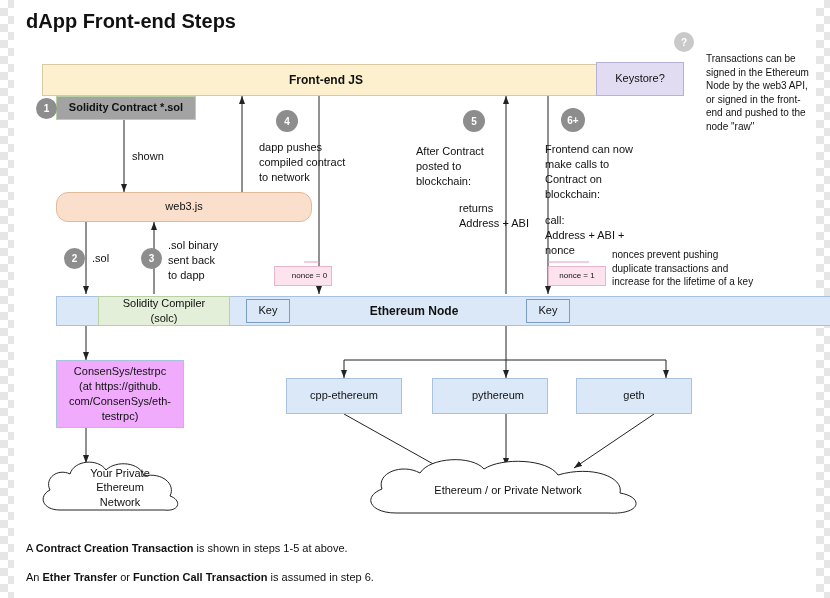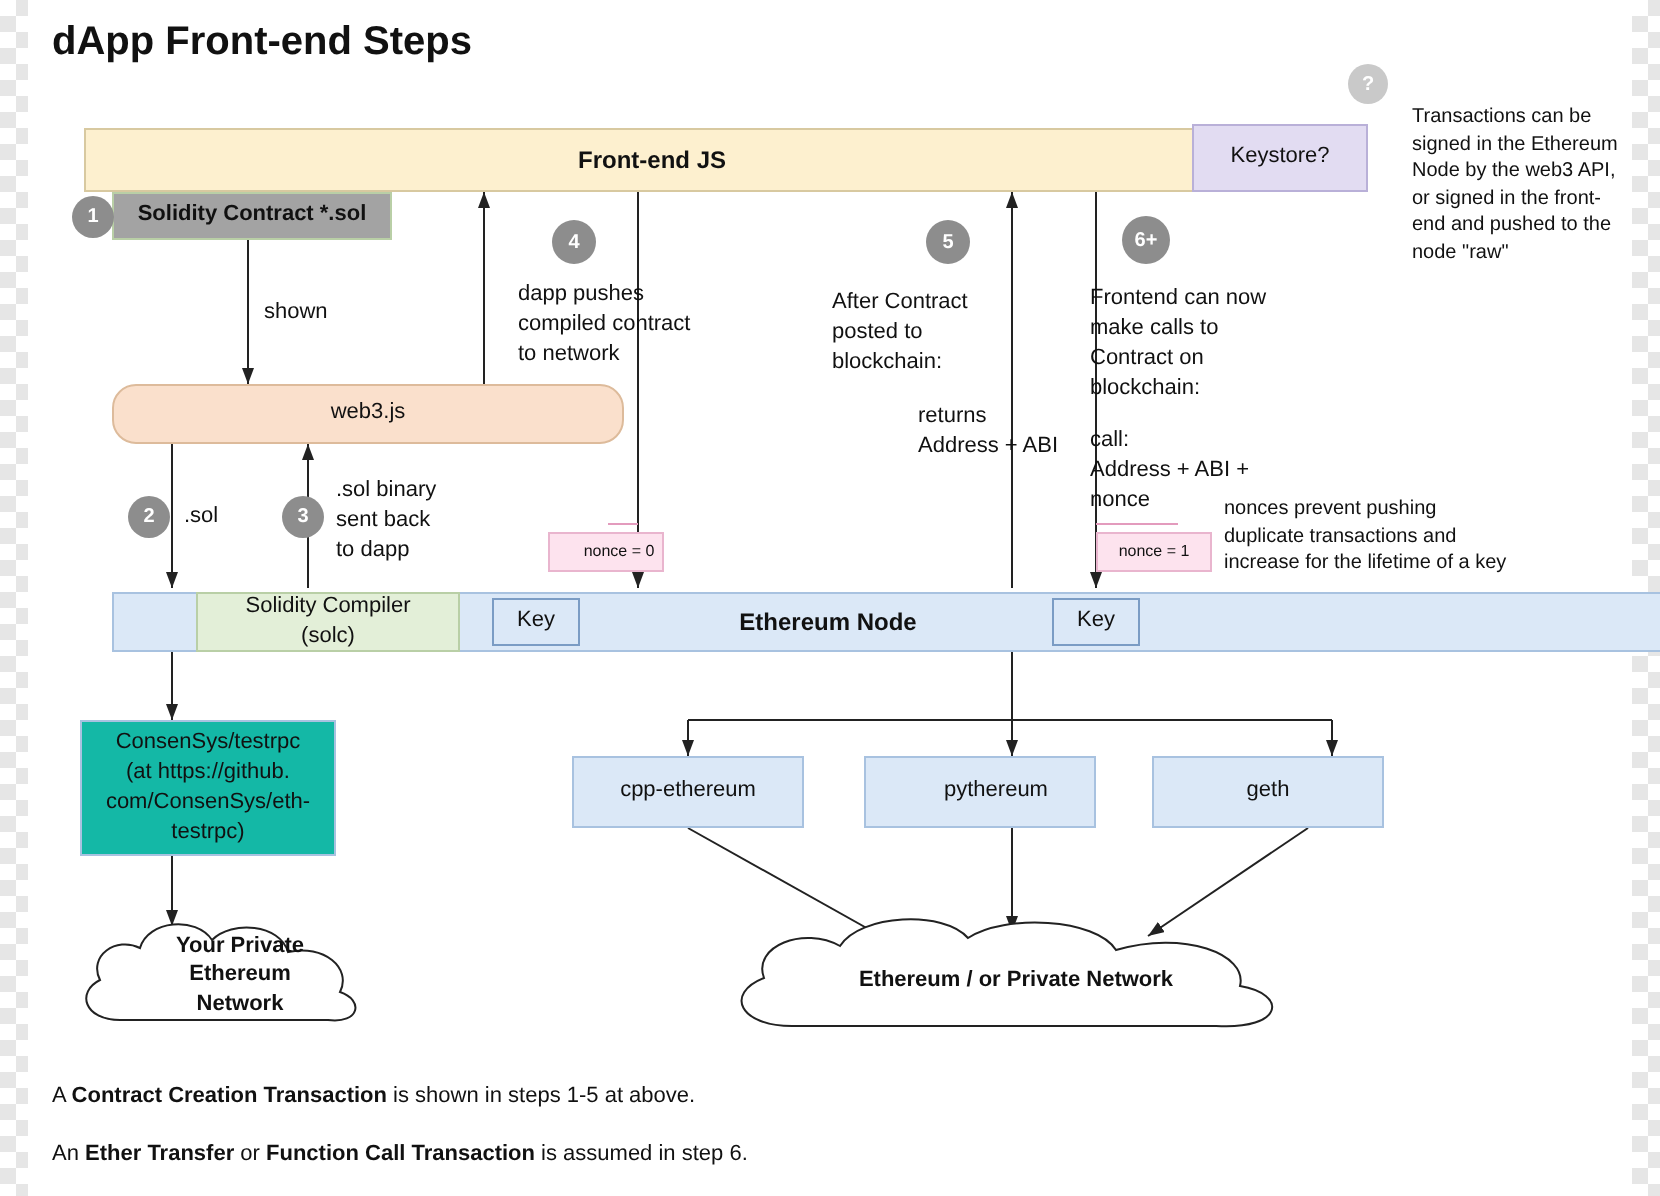--- a/index.html
+++ b/index.html
@@ -15,21 +15,21 @@
   }
   .canvas{position:absolute;left:14px;top:0;width:802px;height:598px;background:#fff;}
   .abs{position:absolute;}
   .box{box-sizing:border-box;border:1px solid #9aa4b0;display:flex;align-items:center;justify-content:center;text-align:center;line-height:1.2;}
   .title{font-size:20px;font-weight:bold;color:#111;}
   .lbl{font-size:11px;color:#111;line-height:1.35;white-space:pre-line;}
   .lbl-c{text-align:center;}
   .circle{border-radius:50%;background:#8d8d8d;color:#fff;display:flex;align-items:center;justify-content:center;font-size:10px;font-weight:bold;}
   .circle.light{background:#c9c9c9;color:#fff;}
   svg.overlay{position:absolute;left:0;top:0;width:830px;height:598px;pointer-events:none;}
-  .cloudtxt{position:absolute;width:100%;text-align:center;font-size:11px;font-weight:bold;color:#111;line-height:1.3;}
+  .cloudtxt{position:absolute;width:100%;text-align:center;font-size:11px;font-weight:normal;color:#111;line-height:1.3;}
   .bold{font-weight:bold;}
 </style>
 </head>
 <body>
 
 <div class="canvas">
 
   <div class="abs title" style="left:12px;top:10px;">dApp Front-end Steps</div>
 
   <svg class="overlay">
@@ -166,21 +166,21 @@
 
   <div class="abs box" style="left:232px;top:299px;width:44px;height:24px;background:#dbe8f7;border-color:#7b9cc4;">
     <span style="font-size:11px;color:#111;">Key</span>
   </div>
   <div class="abs box" style="left:512px;top:299px;width:44px;height:24px;background:#dbe8f7;border-color:#7b9cc4;">
     <span style="font-size:11px;color:#111;">Key</span>
   </div>
 
   <div class="abs" style="left:320px;top:304px;width:160px;text-align:center;font-size:12px;font-weight:bold;color:#111;">Ethereum Node</div>
 
-  <div class="abs box" style="left:26px;top:360px;width:128px;height:68px;background:#14b8a6;border-color:#a8c2e0;">
+  <div class="abs box" style="left:42px;top:360px;width:128px;height:68px;background:#f0abfc;border-color:#a8c2e0;">
     <span class="lbl lbl-c">ConsenSys/testrpc
 (at https://github.
 com/ConsenSys/eth-
 testrpc)</span>
   </div>
 
   <div class="abs box" style="left:272px;top:378px;width:116px;height:36px;background:#dbe8f7;border-color:#a8c2e0;">
     <span style="font-size:11px;color:#111;">cpp-ethereum</span>
   </div>
   <div class="abs box" style="left:418px;top:378px;width:116px;height:36px;background:#dbe8f7;border-color:#a8c2e0;">

